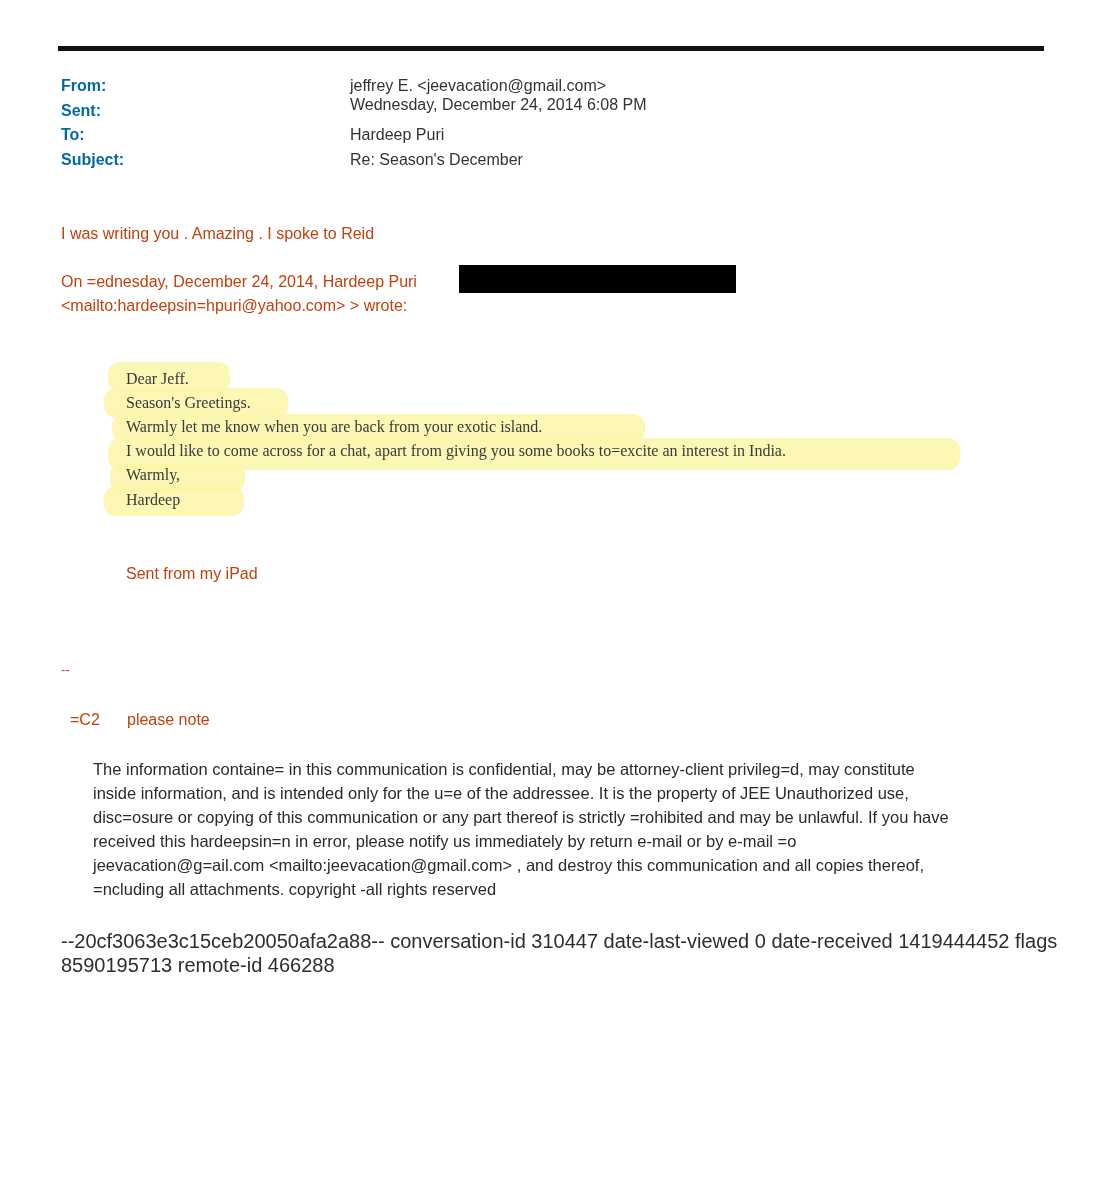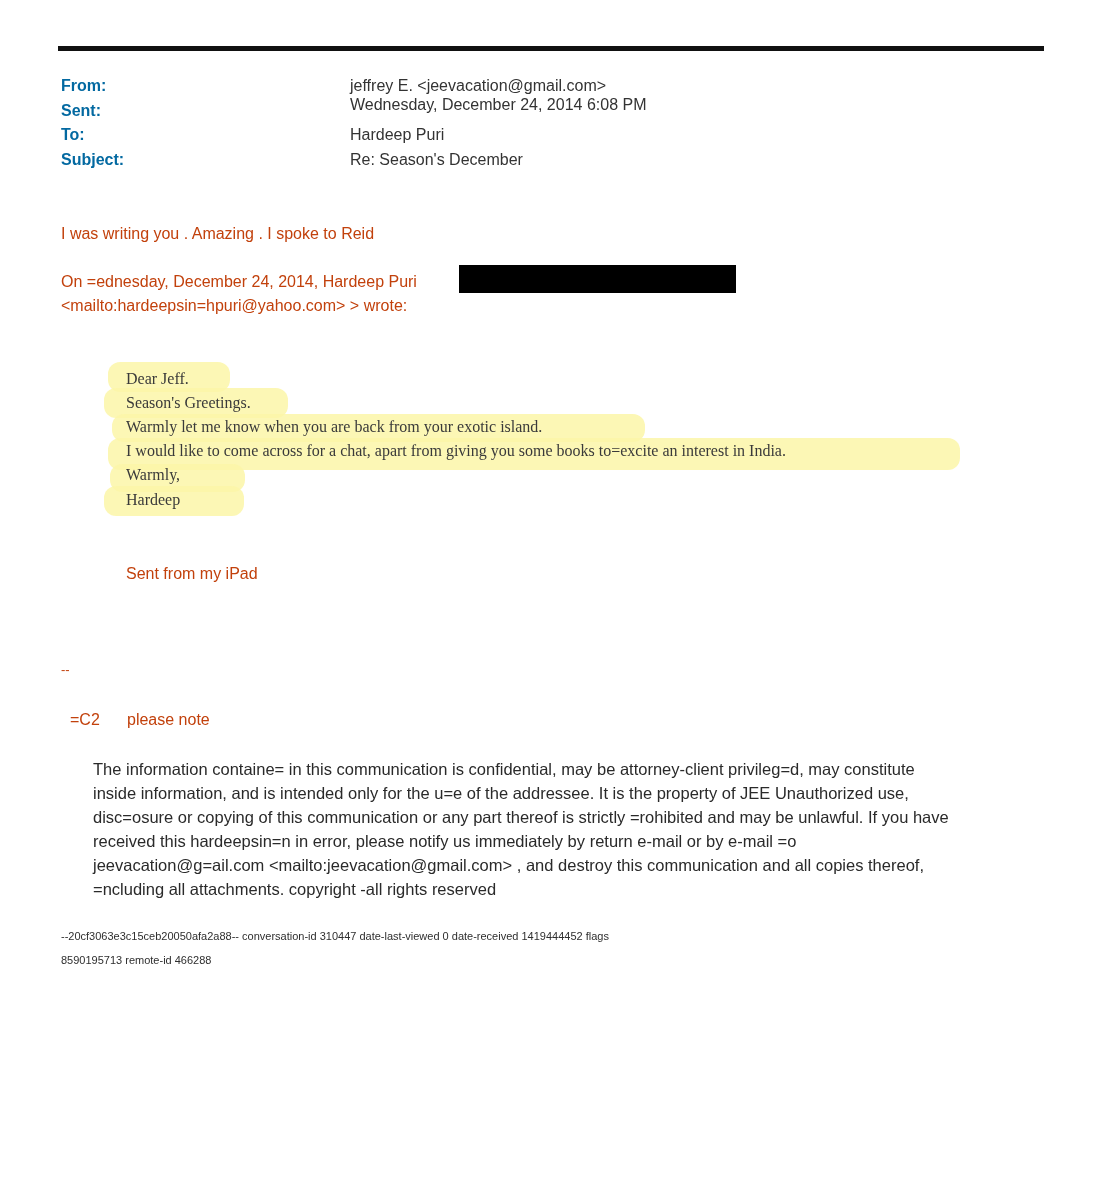--- a/index.html
+++ b/index.html
@@ -6,21 +6,21 @@
   body { width:1095px; height:1194px; position:relative; overflow:hidden;
          font-family:"Liberation Sans", sans-serif; color:#2a2a2a; }
   .rule { position:absolute; left:58px; top:46px; width:986px; height:5px; background:#111; }
   .hdr-label { position:absolute; left:61px; font-weight:bold; font-size:16px; color:#0369a1; }
   .hdr-val { position:absolute; left:343px; font-size:16px; color:#333;margin-left:7px; }
   .line { position:absolute; font-size:16px; color:#c2410c; white-space:nowrap; }
   .redact { position:absolute; left:459px; top:265px; width:277px; height:28px; background:#000; }
   .hl { position:absolute; background:#fbf6a8; border-radius:12px; opacity:0.85; }
   .quote { position:absolute; left:126px; font-size:16px; color:#3a3a3a; white-space:nowrap;font-family:Liberation Serif, serif; }
   .disc { position:absolute; left:61px; font-size:16.5px; color:#2a2a2a; white-space:nowrap;margin-left:32px; }
-  .meta { position:absolute; left:61px; font-size:11px; color:#2e2e2e; white-space:nowrap; }
+  .meta { position:absolute; left:61px; font-size:20px; color:#2e2e2e; white-space:nowrap; }
 </style>
 </head>
 <body>
 
 <div class="rule"></div>
 
 <div>
   <div class="hdr-label" style="top:77px">From:</div>
   <div class="hdr-val" style="top:77px">jeffrey E. &lt;jeevacation@gmail.com&gt;</div>
   <div class="hdr-label" style="top:102px">Sent:</div>

